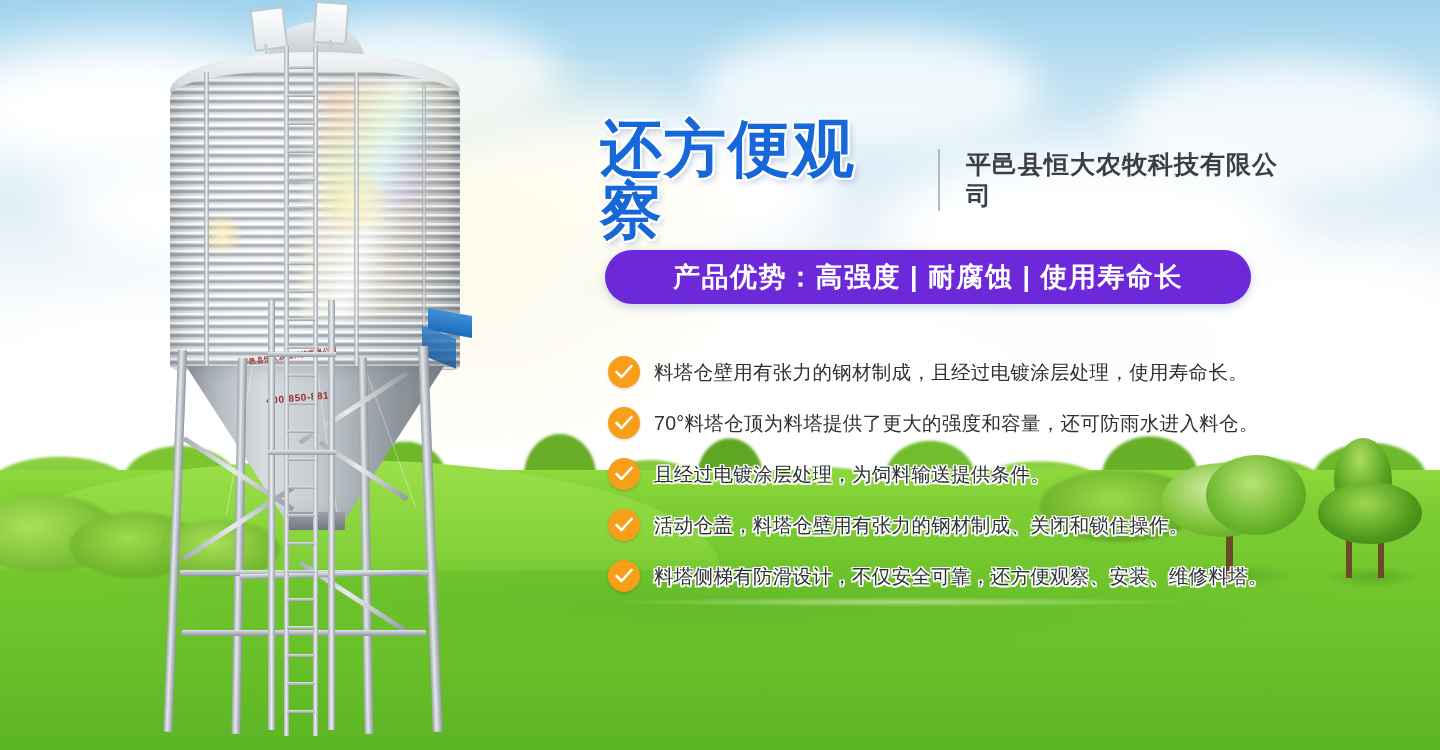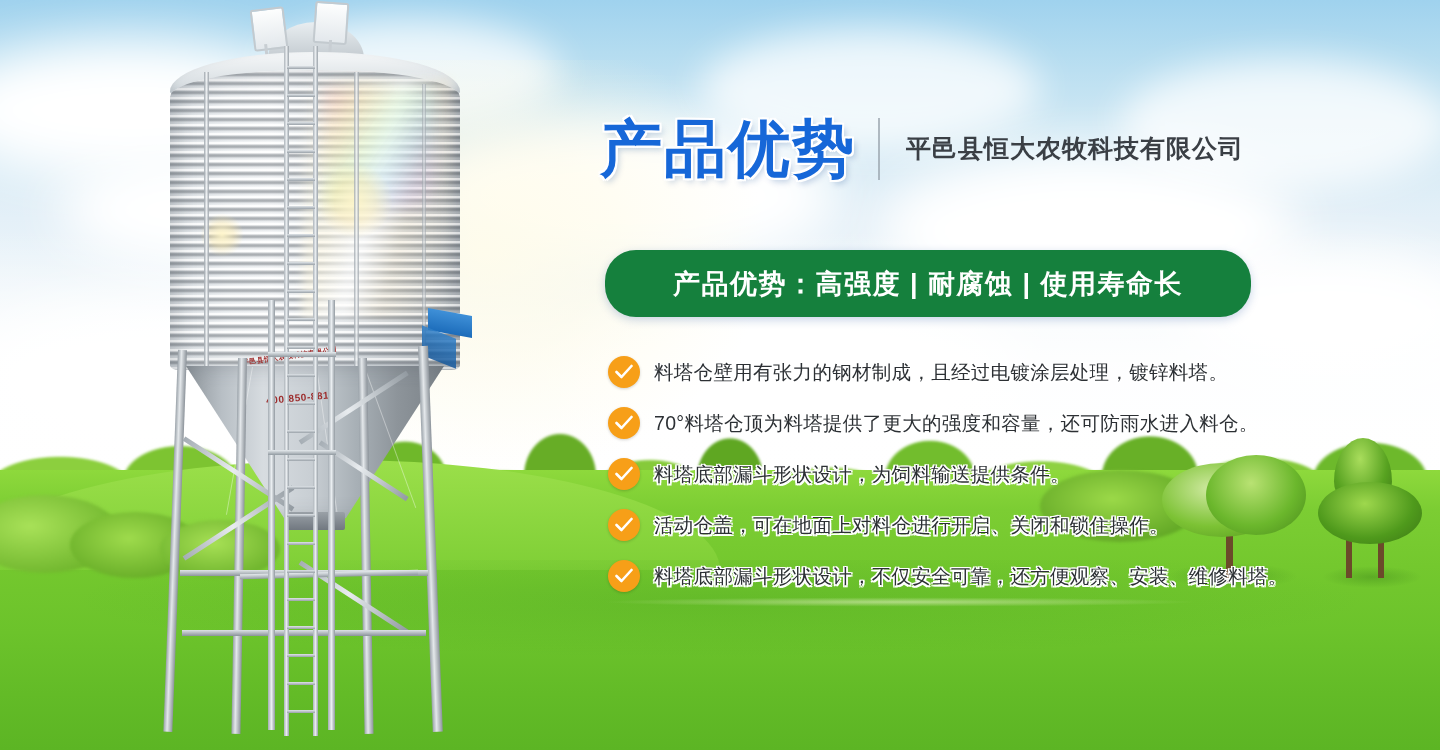--- a/index.html
+++ b/index.html
@@ -207,22 +207,22 @@
     text-shadow: 2px 0 0 #fff, -2px 0 0 #fff, 0 2px 0 #fff, 0 -2px 0 #fff,
                  2px 2px 0 #fff, -2px -2px 0 #fff, 2px -2px 0 #fff, -2px 2px 0 #fff,
                  3px 4px 6px rgba(0,60,140,.25);
   }
   .title-div{ width:2px; height:62px; background:#9aa4ad; margin:0 26px 0 22px; opacity:.75; }
   .co-block{ display:flex; flex-direction:column; justify-content:center; }
   .co-name{ font-size:25px; font-weight:bold; color:#3a3f45; letter-spacing:1px; line-height:1.25; }
   .co-en{ font-size:16px; font-weight:bold; color:#8d949b; letter-spacing:1.1px; margin-top:9px; }
 
   .pill{
-    position:absolute; left:5px; top:250px; width:646px; height:67px;
-    background:#15803d; border-radius:31px;
+    position:absolute; left:5px; top:250px; width:646px; height:54px;
+    background:#6d28d9; border-radius:31px;
     display:flex; align-items:center; justify-content:center;
     box-shadow:0 3px 10px rgba(20,70,150,.22);
   }
   .pill-text{ color:#fff; font-size:27px; font-weight:bold; letter-spacing:1.5px; }
 
   .bullets{ position:absolute; left:8px; top:356px; width:700px; }
   .bullet{ display:flex; align-items:center; margin-bottom:19px; height:32px; }
   .check{
     flex:0 0 auto; width:32px; height:32px; border-radius:50%;
     background:#f79f18; margin-right:14px; position:relative;
@@ -362,68 +362,68 @@
 
     <div style="position:absolute;left:176px;top:300px;width:7px;height:430px;background:linear-gradient(to right,#a4acb3,#eaeef1,#929aa1);"></div>
     <div style="position:absolute;left:236px;top:300px;width:7px;height:430px;background:linear-gradient(to right,#a4acb3,#eaeef1,#929aa1);"></div>
     <div style="position:absolute;left:176px;top:352px;width:68px;height:5px;background:linear-gradient(to bottom,#e6ebee,#919aa1);"></div>
     <div style="position:absolute;left:176px;top:450px;width:68px;height:5px;background:linear-gradient(to bottom,#e6ebee,#919aa1);"></div>
   </div>
 
   <div id="content">
 
     <div class="title-row">
-      <div class="main-title">产品优势</div>
+      <div class="main-title">还方便观察</div>
       <div class="title-div"></div>
       <div class="co-block">
         <div class="co-name">平邑县恒大农牧科技有限公司</div>
       </div>
     </div>
 
     <div class="pill">
       <div class="pill-text">产品优势：高强度 | 耐腐蚀 | 使用寿命长</div>
     </div>
 
     <div class="bullets">
       <div class="bullet">
         <div class="check">
           <svg width="18" height="16" viewBox="0 0 18 16">
               <path d="M1.5 8 L6.5 13 L16.5 2" stroke="#ffffff" stroke-width="2.6" fill="none" stroke-linecap="round" stroke-linejoin="round"></path>
             </svg>
         </div>
-        <div class="bullet-text">料塔仓壁用有张力的钢材制成，且经过电镀涂层处理，镀锌料塔。</div>
+        <div class="bullet-text">料塔仓壁用有张力的钢材制成，且经过电镀涂层处理，使用寿命长。</div>
       </div>
       <div class="bullet">
         <div class="check">
           <svg width="18" height="16" viewBox="0 0 18 16">
               <path d="M1.5 8 L6.5 13 L16.5 2" stroke="#ffffff" stroke-width="2.6" fill="none" stroke-linecap="round" stroke-linejoin="round"></path>
             </svg>
         </div>
         <div class="bullet-text">70°料塔仓顶为料塔提供了更大的强度和容量，还可防雨水进入料仓。</div>
       </div>
       <div class="bullet">
         <div class="check">
           <svg width="18" height="16" viewBox="0 0 18 16">
               <path d="M1.5 8 L6.5 13 L16.5 2" stroke="#ffffff" stroke-width="2.6" fill="none" stroke-linecap="round" stroke-linejoin="round"></path>
             </svg>
         </div>
-        <div class="bullet-text">料塔底部漏斗形状设计，为饲料输送提供条件。</div>
+        <div class="bullet-text">且经过电镀涂层处理，为饲料输送提供条件。</div>
       </div>
       <div class="bullet">
         <div class="check">
           <svg width="18" height="16" viewBox="0 0 18 16">
               <path d="M1.5 8 L6.5 13 L16.5 2" stroke="#ffffff" stroke-width="2.6" fill="none" stroke-linecap="round" stroke-linejoin="round"></path>
             </svg>
         </div>
-        <div class="bullet-text">活动仓盖，可在地面上对料仓进行开启、关闭和锁住操作。</div>
+        <div class="bullet-text">活动仓盖，料塔仓壁用有张力的钢材制成、关闭和锁住操作。</div>
       </div>
       <div class="bullet">
         <div class="check">
           <svg width="18" height="16" viewBox="0 0 18 16">
               <path d="M1.5 8 L6.5 13 L16.5 2" stroke="#ffffff" stroke-width="2.6" fill="none" stroke-linecap="round" stroke-linejoin="round"></path>
             </svg>
         </div>
-        <div class="bullet-text">料塔底部漏斗形状设计，不仅安全可靠，还方便观察、安装、维修料塔。</div>
+        <div class="bullet-text">料塔侧梯有防滑设计，不仅安全可靠，还方便观察、安装、维修料塔。</div>
       </div>
     </div>
 
   </div>
 </div>
 
 </body></html>

